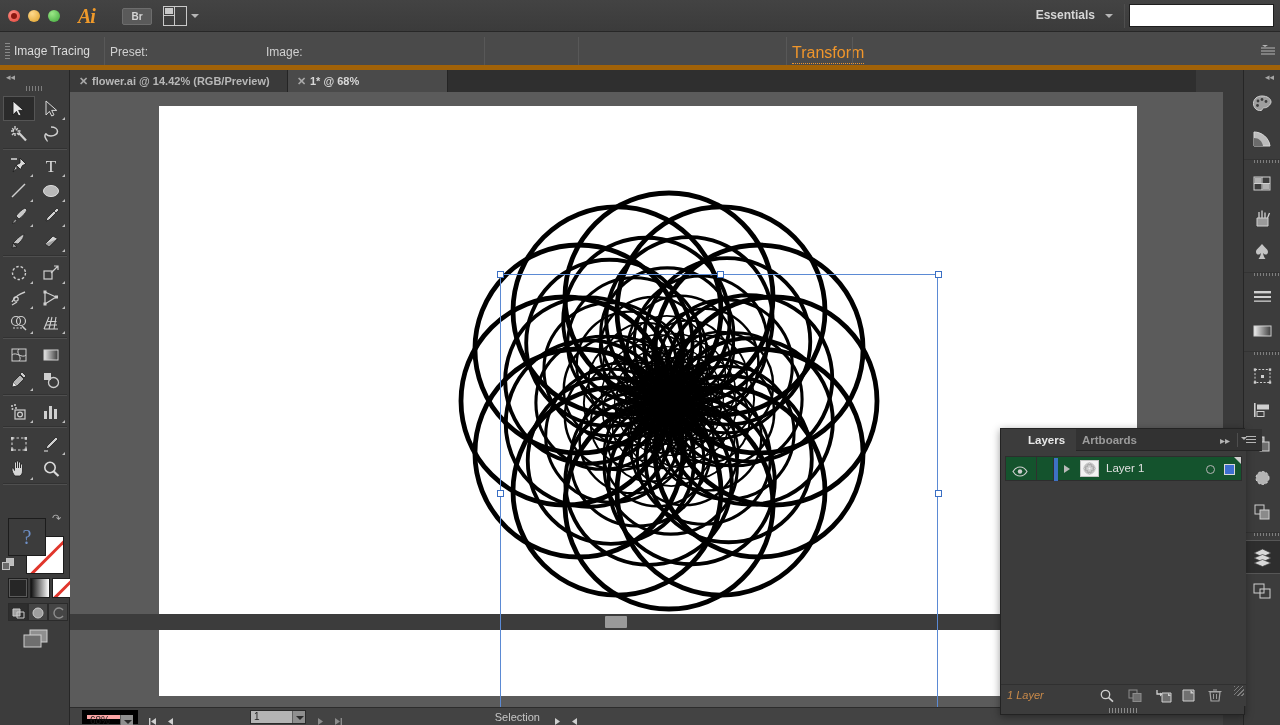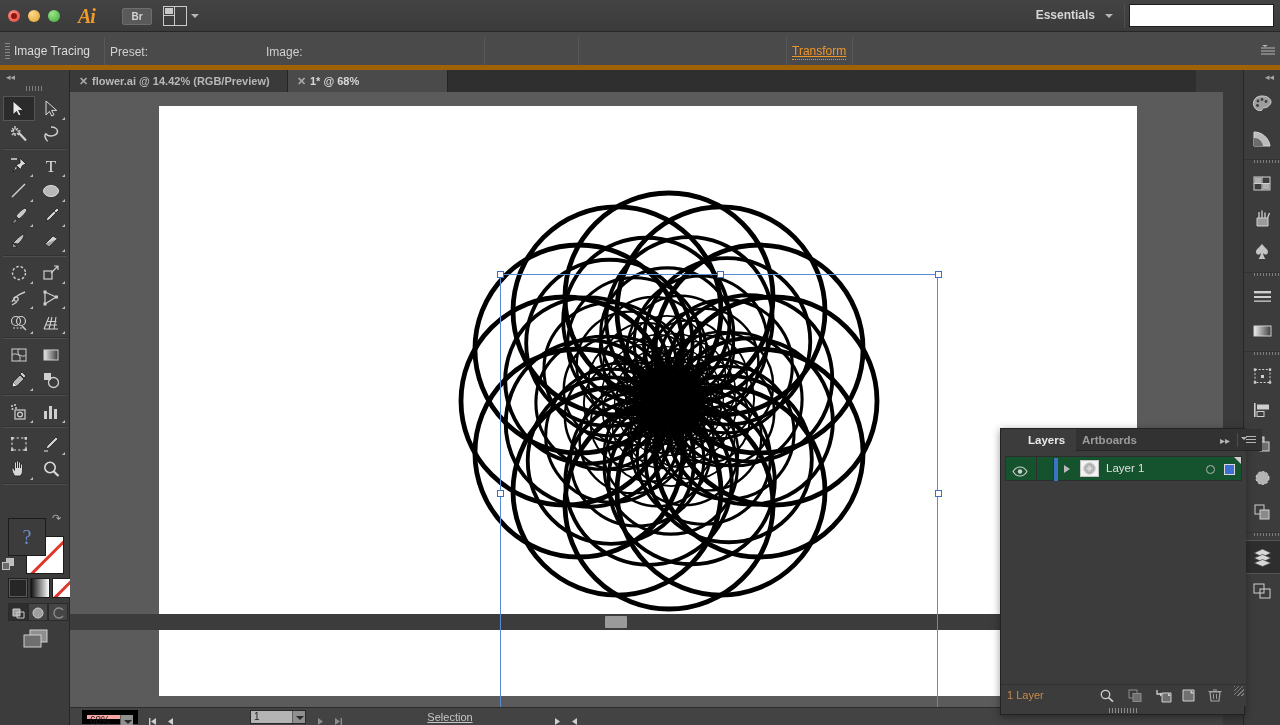--- a/index.html
+++ b/index.html
@@ -107,22 +107,22 @@
   .btn3d {
     position: absolute; height: 22px;
     background: linear-gradient(180deg,#5c5c5c,#4b4b4b);
     border: 1px solid #2d2d2d; border-radius: 3px;
     color: #e6e6e6; font-size: 12px; text-align: center; line-height: 20px;
     box-shadow: inset 0 1px 0 rgba(255,255,255,.12);
   }
   .icobtn { position: absolute; width: 22px; height: 22px; }
   .transform-link {
     position: absolute; top: 12px;
-    color: #f0962b; font-size: 12px;
-    border-bottom: 1px dotted #f0962b; padding-bottom: 1px; text-decoration: underline;
+    color: #f0962b; font-size: 16px;
+    border-bottom: 1px dotted #f0962b; padding-bottom: 1px;
   }
   .cb-right-grip {
     position: absolute; right: 5px; top: 12px; width: 14px; height: 14px;
   }
 
   
   .tabbar {
     position: absolute; left: 70px; top: 70px; width: 1126px; height: 22px;
     background: #2f2f2f;
   }
@@ -287,21 +287,21 @@
     background: #b4b4b4; border: 1px solid #2a2a2a;
   }
   .pagecombo span { position: absolute; left: 3px; top: 0px; font-size: 10px; color: #1d1d1d; }
   .pagecombo .cbtn2 {
     position: absolute; right: 0; top: 0; width: 13px; height: 12px;
     background: #8f8f8f; border-left: 1px solid #606060;
   }
   .pagecombo .cbtn2 .tri-down { position: absolute; left: 3px; top: 5px; border-top-color: #2b2b2b; }
   .status-text {
     position: absolute; left: 290px; top: 3px; width: 180px;
-    color: #c6c6c6; font-size: 11px; text-align: center; text-decoration: underline;
+    color: #c6c6c6; font-size: 11px; text-align: right;
   }
 
   
   .rdock {
     position: absolute; right: 0; top: 70px; width: 37px; height: 655px;
     background: #3c3c3c; border-left: 1px solid #262626;
   }
   .rd-collapse {
     position: absolute; right: 6px; top: 2px; color: #a5a5a5; font-size: 9px;
   }
@@ -387,21 +387,21 @@
   .lr-color {
     position: absolute; right: 6px; top: 7px; width: 11px; height: 11px;
     background: #3d6fd0; border: 1px solid #d8d8d8;
   }
   .lr-corner {
     position: absolute; right: 0; top: 0; width: 0; height: 0;
     border-top: 7px solid #cfcfcf; border-left: 7px solid transparent;
   }
   .lp-footer {
     position: absolute; left: 0; bottom: 8px; width: 245px; height: 22px;
-    background: #3c3c3c; border-top: 1px solid #303030;
+    background: #3c3c3c; border-top: 1px solid #303030; font-style: italic;
   }
   .lp-count {
     position: absolute; left: 6px; top: 4px; color: #c98a4a; font-size: 11px;
   }
   .lp-fbtn { position: absolute; top: 3px; width: 18px; height: 16px; }
   .lp-resize {
     position: absolute; right: 2px; bottom: 10px; width: 10px; height: 10px;
     background-image:
       repeating-linear-gradient(135deg,#8d8d8d 0px,#8d8d8d 1px,transparent 1px,transparent 3px);
     opacity: .8;

